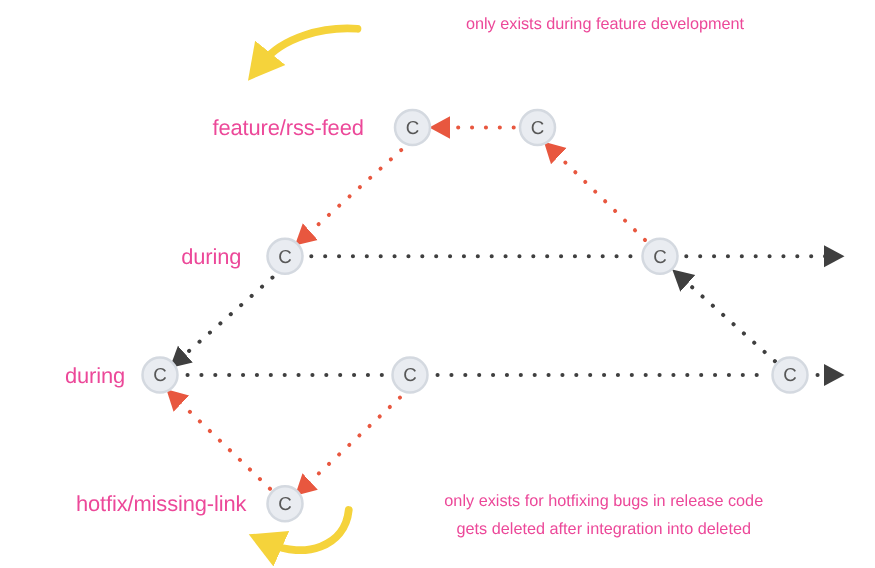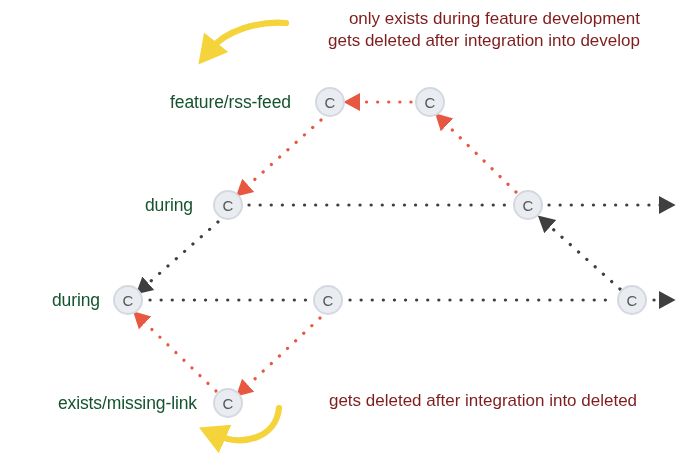--- a/index.html
+++ b/index.html
@@ -16,35 +16,35 @@
     height: 454px;
     background: #ffffff;
   }
   #svg-layer {
     position: absolute;
     left: 0; top: 0;
     width: 700px; height: 454px;
   }
   .branch-label {
     position: absolute;
-    color: #14532d;
+    color: #ec4899;
     font-size: 17.5px;
     font-family: "Liberation Sans", sans-serif;
     white-space: nowrap;
     text-align: left;
     letter-spacing: -0.1px;
   }
   .annotation {
     position: absolute;
-    color: #7f1d1d;
-    font-size: 17px;
+    color: #ec4899;
+    font-size: 13px;
     font-family: "Liberation Sans", sans-serif;
     line-height: 22px;
     white-space: nowrap;
-    text-align: right;
+    text-align: center;
   }
   .commit-node {
     position: absolute;
     width: 30px; height: 30px;
     border-radius: 50%;
     background: #e9ecf1;
     border: 2.2px solid #d4d9e0;
     display: flex;
     align-items: center;
     justify-content: center;
@@ -118,36 +118,36 @@
       <path d="M279,408 C276,438 243,447 216,435" fill="none" stroke="#f5d33b" stroke-width="6.2" stroke-linecap="round" marker-end="url(#arrow-yellow)"></path>
     </g>
   </svg>
 
   <div class="branch-label" style="right:409px; top:92px;">feature/rss-feed</div>
 
   <div class="branch-label" style="right:507px; top:195px;">during</div>
 
   <div class="branch-label" style="right:600px; top:290px;">during</div>
 
-  <div class="branch-label" style="right:503px; top:393px;">exists/missing-link</div>
+  <div class="branch-label" style="right:503px; top:393px;">hotfix/missing-link</div>
 
   <div class="commit-node" style="left:315px; top:87px;">C</div>
   <div class="commit-node" style="left:415px; top:87px;">C</div>
 
   <div class="commit-node" style="left:213px; top:190px;">C</div>
   <div class="commit-node" style="left:513px; top:190px;">C</div>
 
   <div class="commit-node" style="left:113px; top:285px;">C</div>
   <div class="commit-node" style="left:313px; top:285px;">C</div>
   <div class="commit-node" style="left:617px; top:285px;">C</div>
 
   <div class="commit-node" style="left:213px; top:388px;">C</div>
 
   <div class="annotation" style="left:484px; top:8px; transform:translateX(-50%);">
     <div>only exists during feature development</div>
-    <div>gets deleted after integration into develop</div>
   </div>
 
   <div class="annotation" style="left:483px; top:390px; transform:translateX(-50%);">
+    <div>only exists for hotfixing bugs in release code</div>
     <div>gets deleted after integration into deleted</div>
   </div>
 
 </div>
 
 </body></html>

